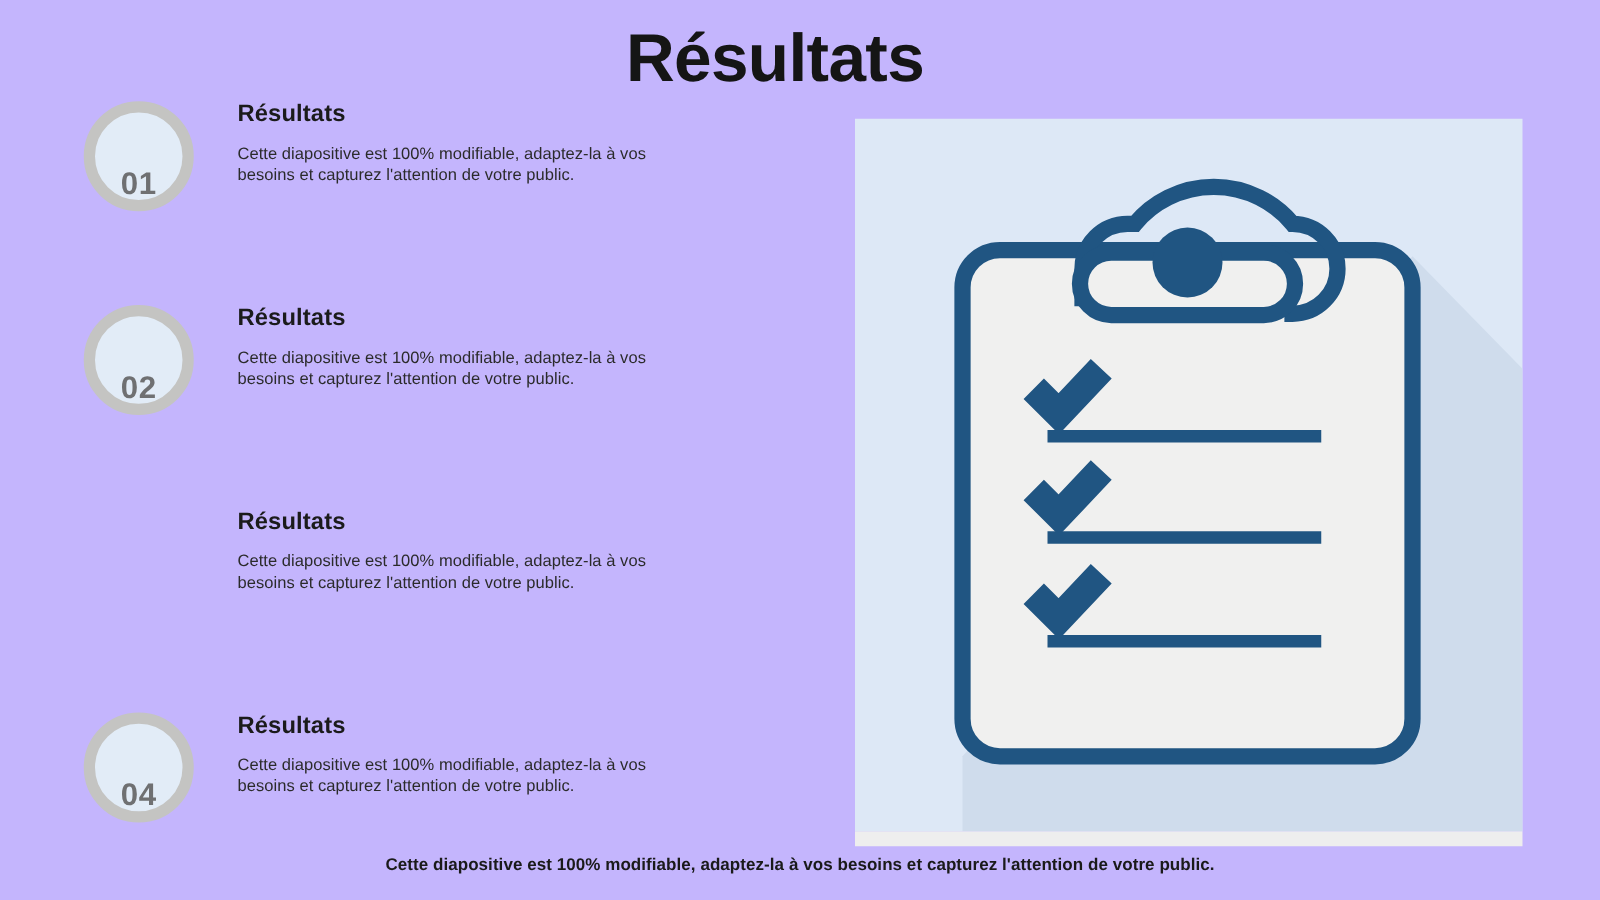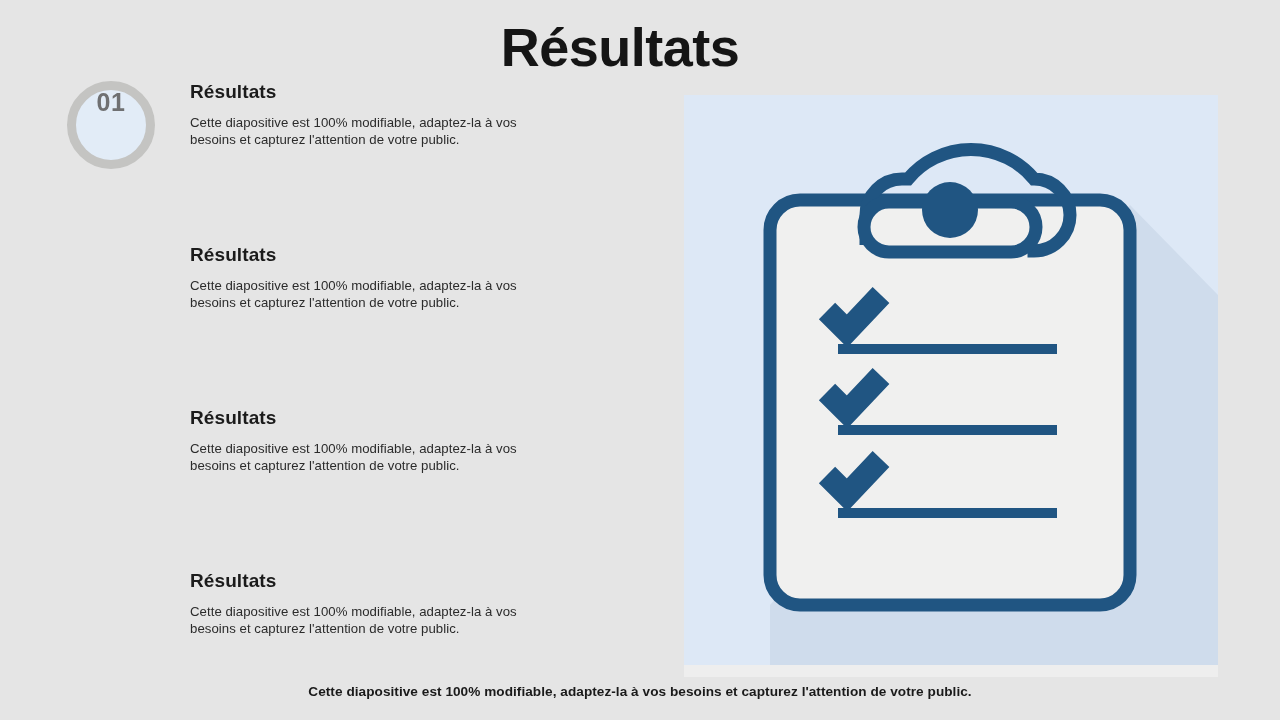--- a/index.html
+++ b/index.html
@@ -9,21 +9,21 @@
     height: 720px;
     background: #ffffff;
     font-family: "Liberation Sans", sans-serif;
     overflow: hidden;
   }
 
   #slide {
     position: relative;
     width: 1280px;
     height: 720px;
-    background: #e5e5e5;
+    background: #c4b5fd;
   }
 
   
   #slide-title {
     position: absolute;
     left: 0;
     top: 18px;
     width: 1240px;
     text-align: center;
     font-size: 54px;
@@ -56,21 +56,21 @@
   .step-badge {
     position: absolute;
     left: 67px;
     top: 0;
     width: 88px;
     height: 88px;
     border-radius: 50%;
     background: #e2ecf7;
     border: 9px solid #c4c4c2;
     display: flex;
-    align-items: flex-start;
+    align-items: flex-end;
     justify-content: center;
   }
 
   .step-number {
     font-size: 25px;
     font-weight: 700;
     color: #6f7072;
     letter-spacing: 0.5px;
     line-height: 1;
   }
@@ -159,34 +159,40 @@
       <div class="step-badge">
         <span class="step-number">01</span>
       </div>
       <div class="step-text">
         <div class="step-heading">Résultats</div>
         <div class="step-body">Cette diapositive est 100% modifiable,  adaptez-la à vos besoins et capturez l'attention de votre public.</div>
       </div>
     </div>
 
     <div class="step-item s1">
+      <div class="step-badge">
+        <span class="step-number">02</span>
+      </div>
       <div class="step-text">
         <div class="step-heading">Résultats</div>
         <div class="step-body">Cette diapositive est 100% modifiable,  adaptez-la à vos besoins et capturez l'attention de votre public.</div>
       </div>
     </div>
 
     <div class="step-item s2">
       <div class="step-text">
         <div class="step-heading">Résultats</div>
         <div class="step-body">Cette diapositive est 100% modifiable,  adaptez-la à vos besoins et capturez l'attention de votre public.</div>
       </div>
     </div>
 
     <div class="step-item s3">
+      <div class="step-badge">
+        <span class="step-number">04</span>
+      </div>
       <div class="step-text">
         <div class="step-heading">Résultats</div>
         <div class="step-body">Cette diapositive est 100% modifiable,  adaptez-la à vos besoins et capturez l'attention de votre public.</div>
       </div>
     </div>
 
   </div>
 
   <div id="illustration-shadow-strip"></div>
 

